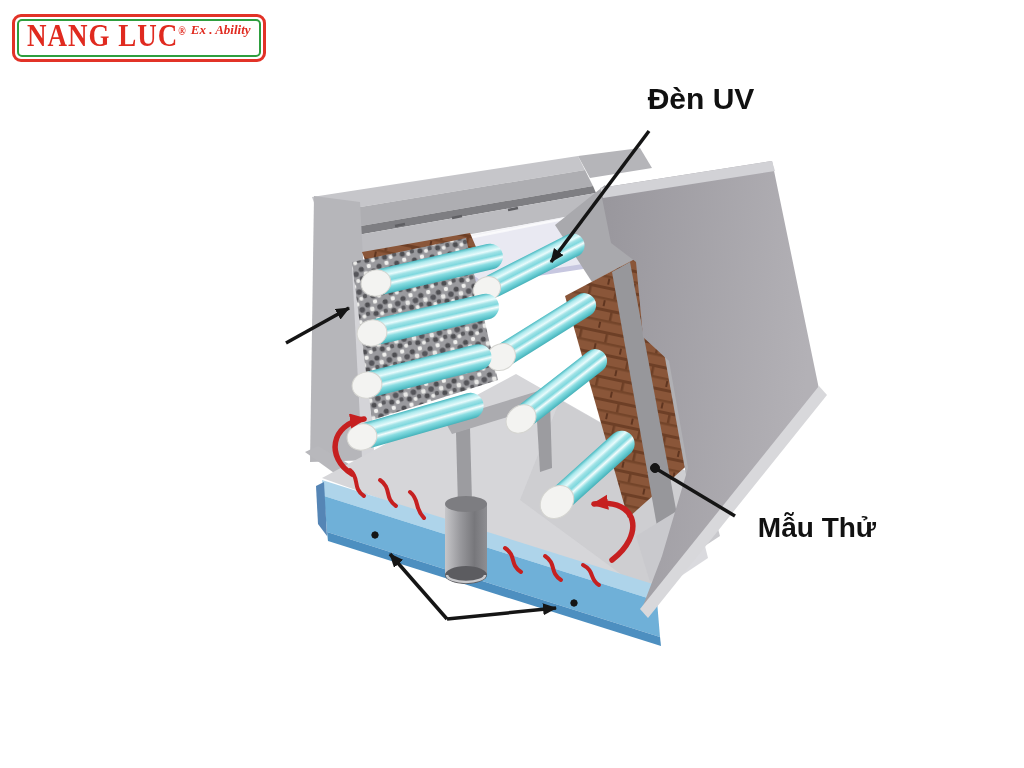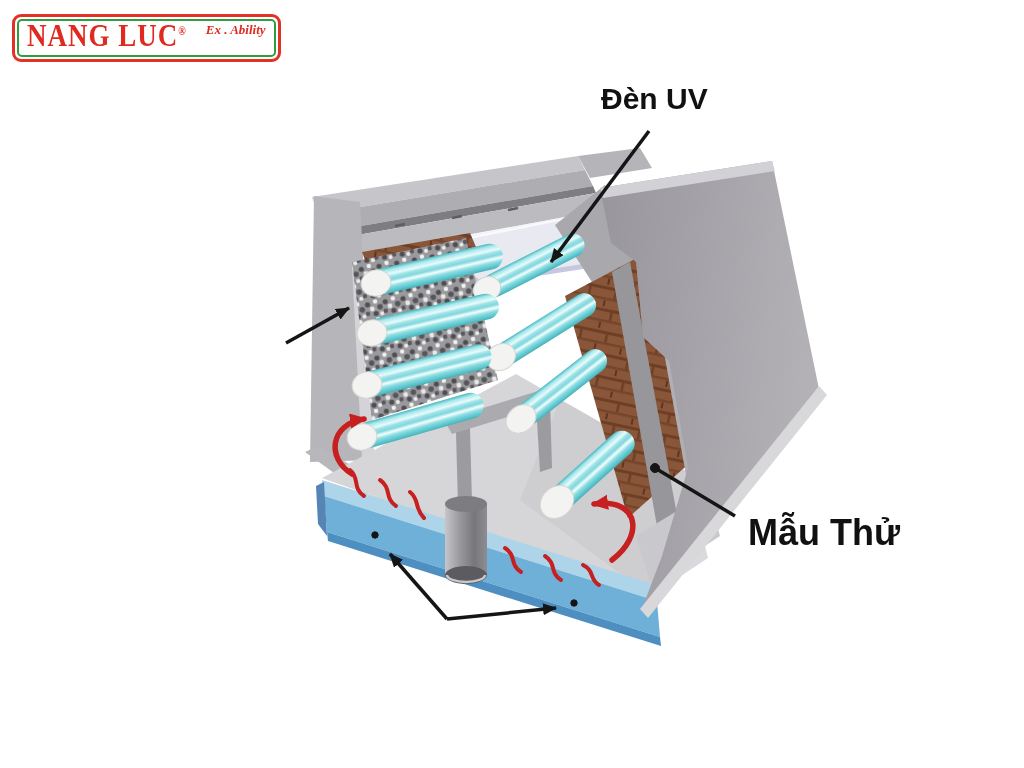--- a/index.html
+++ b/index.html
@@ -1,35 +1,35 @@
 <!DOCTYPE html>
 <html><head>
 <meta charset="utf-8">
 <style>
   html,body{margin:0;padding:0;background:#ffffff;}
   .stage{position:relative;width:1024px;height:768px;background:#fff;overflow:hidden;
          font-family:"Liberation Sans",sans-serif;}
   .machine{position:absolute;left:0;top:0;}
-  .lbl{position:absolute;color:#111;font-weight:700;
+  .lbl{position:absolute;color:#111;font-weight:700;text-align:center;
        font-family:"Liberation Sans",sans-serif;}
   .lbl span{display:block;}
   #lbl-uv{left:601px;top:82px;width:200px;font-size:30px;}
   #lbl-cond{left:105px;top:318px;width:190px;font-size:29px;line-height:38px;}
-  #lbl-sample{left:748px;top:512px;width:190px;font-size:36px;}
+  #lbl-sample{left:722px;top:512px;width:190px;font-size:28px;}
   #lbl-heater{left:312px;top:620px;width:285px;font-size:30px;line-height:40px;}
   
   .logo{position:absolute;left:12px;top:14px;border:3px solid #e23227;border-radius:9px;
         background:#fff;padding:2px;}
   .logo-inner{border:2px solid #2e9e3e;border-radius:5px;padding:1px 8px 4px;
         display:flex;align-items:flex-start;min-width:164px;background:#fff;}
   .logo-name{font-family:"Liberation Serif",serif;font-weight:700;color:#e02a1f;
         font-size:27px;letter-spacing:1px;line-height:1.08;white-space:nowrap;
         transform:scaleY(1.16);transform-origin:center;}
   .logo-name sup{font-size:10px;letter-spacing:0;}
-  .logo-tag{display:flex;align-items:center;width:100%;gap:20px;}
+  .logo-tag{display:flex;align-items:center;width:100%;gap:5px;}
   .logo-lines{flex:1;display:flex;flex-direction:column;gap:3px;}
   .logo-lines i{display:block;height:2.5px;background:#2e9e3e;}
   .logo-tagtext{font-family:"Liberation Serif",serif;font-style:italic;font-weight:700;
         color:#e02a1f;font-size:13px;white-space:nowrap;}
 </style>
 </head>
 <body>
 
 <div class="stage">
 

